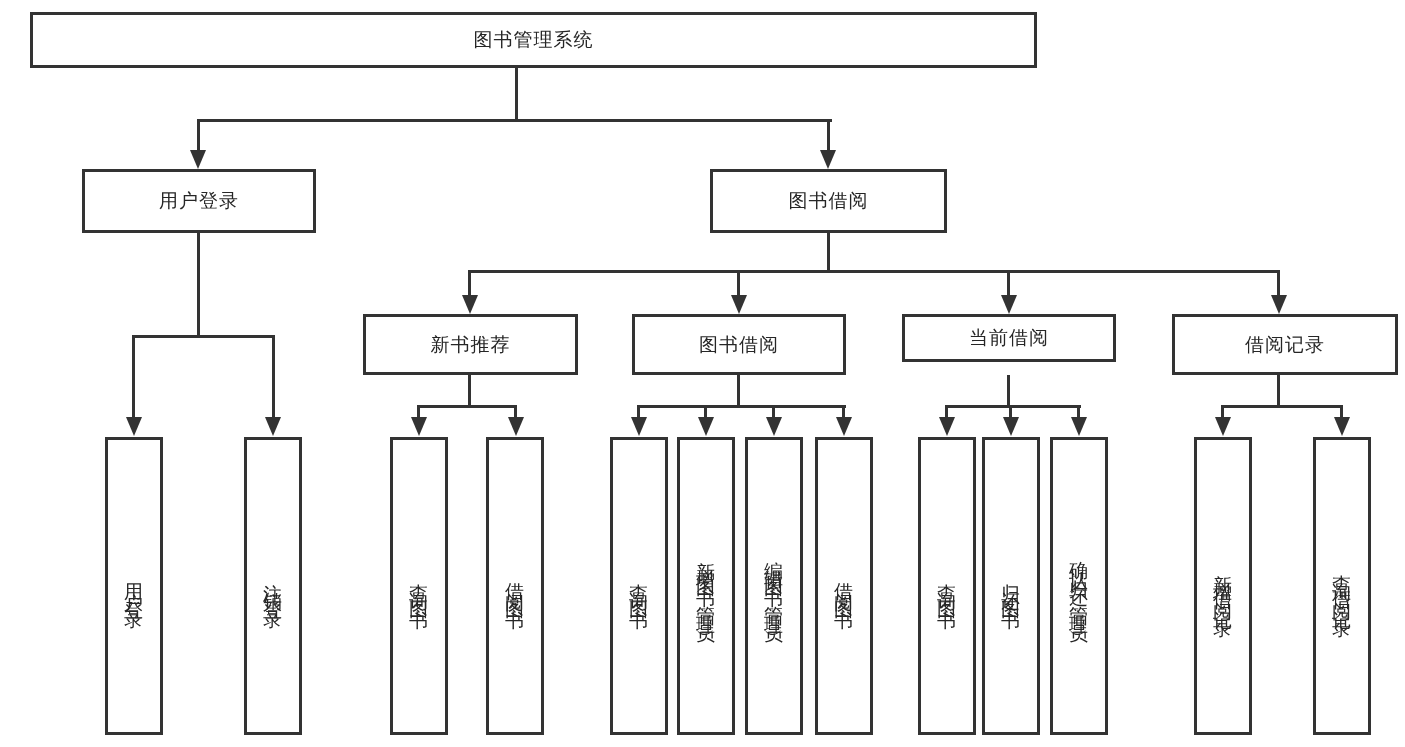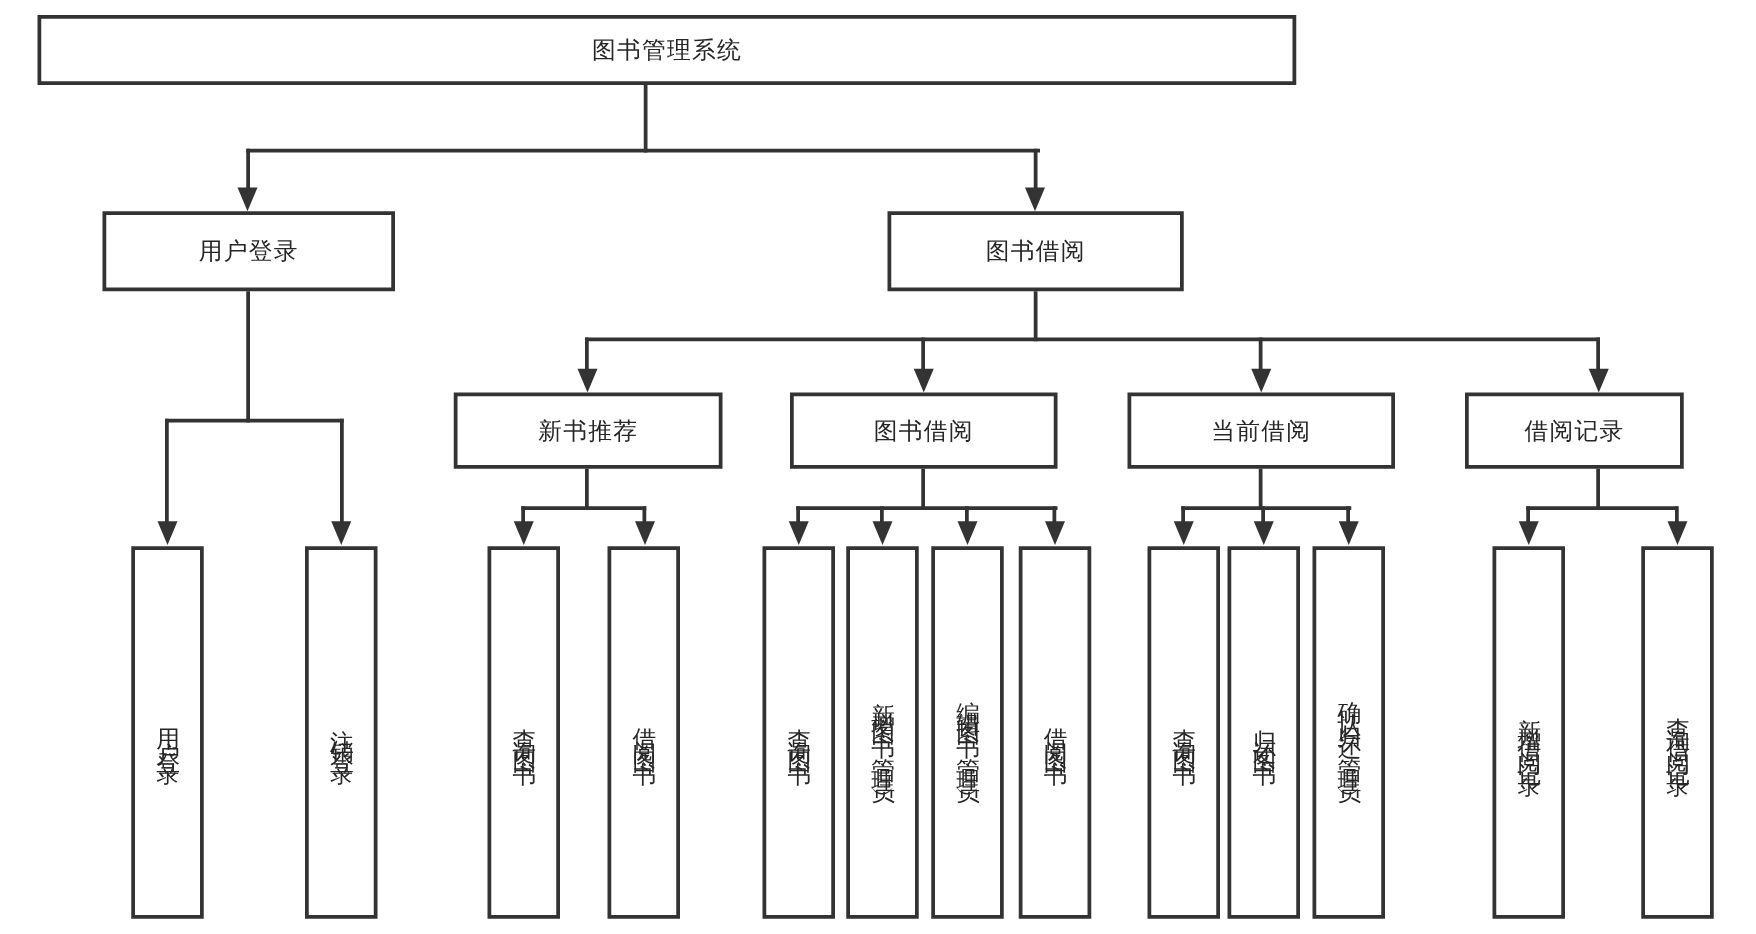--- a/index.html
+++ b/index.html
@@ -95,22 +95,22 @@
   <div class="arrow" style="left:462px; top:295px;"></div>
   <div class="line" style="left:737px; top:270px; width:3px; height:27px;"></div>
   <div class="arrow" style="left:731px; top:295px;"></div>
   <div class="line" style="left:1007px; top:270px; width:3px; height:27px;"></div>
   <div class="arrow" style="left:1001px; top:295px;"></div>
   <div class="line" style="left:1277px; top:270px; width:3px; height:27px;"></div>
   <div class="arrow" style="left:1271px; top:295px;"></div>
 
   <div class="hbox" style="left:632px; top:314px; width:214px; height:61px;">图书借阅</div>
   <div class="hbox" style="left:363px; top:314px; width:215px; height:61px;">新书推荐</div>
-  <div class="hbox" style="left:902px; top:314px; width:214px; height:61px;">当前借阅</div>
-  <div class="hbox" style="left:1172px; top:314px; width:175px; height:61px;">借阅记录</div>
+  <div class="hbox" style="left:902px; top:314px; width:214px; height:48px;">当前借阅</div>
+  <div class="hbox" style="left:1172px; top:314px; width:226px; height:61px;">借阅记录</div>
 
   <div class="line" style="left:468px; top:375px; width:3px; height:33px;"></div>
   <div class="line" style="left:417px; top:405px; width:100px; height:3px;"></div>
   <div class="line" style="left:417px; top:405px; width:3px; height:14px;"></div>
   <div class="arrow" style="left:411px; top:417px;"></div>
   <div class="line" style="left:514px; top:405px; width:3px; height:14px;"></div>
   <div class="arrow" style="left:508px; top:417px;"></div>
 
   <div class="line" style="left:737px; top:375px; width:3px; height:33px;"></div>
   <div class="line" style="left:637px; top:405px; width:209px; height:3px;"></div>

